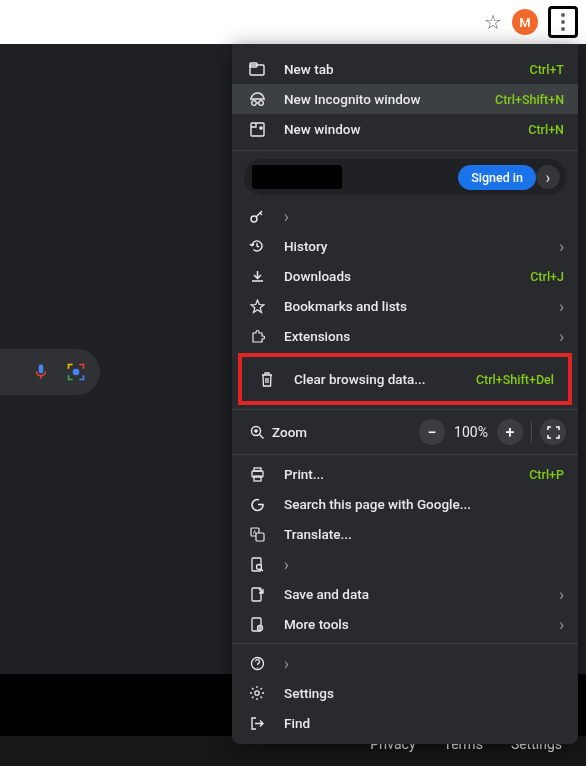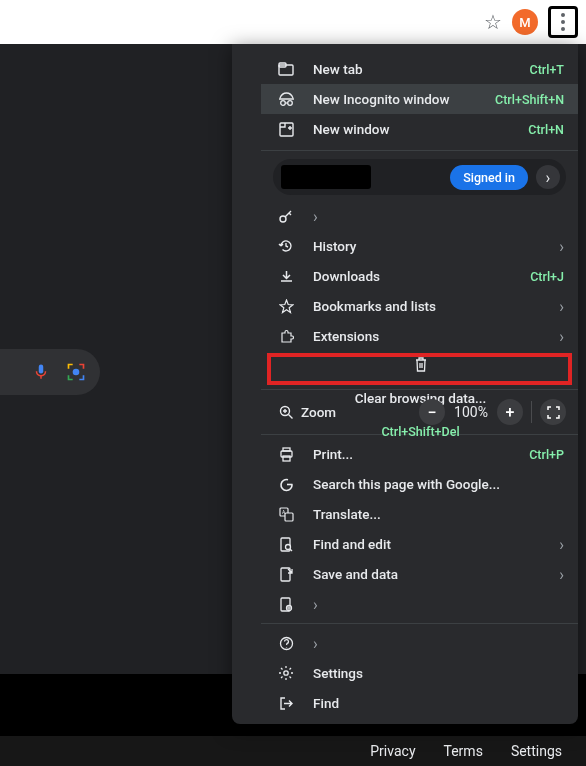--- a/index.html
+++ b/index.html
@@ -60,47 +60,45 @@
   .lens-icon { width: 20px; height: 20px; }
   .menu {
     position: absolute;
     top: 44px;
     right: 8px;
     width: 346px;
     background: #292a2d;
     border-radius: 0 0 8px 8px;
     box-shadow: 0 4px 20px rgba(0,0,0,0.5);
     padding-bottom: 6px;
-    padding-left: 29px;
   }
   .menu-item {
     display:flex;
     align-items:center;
     height: 30px;
     padding: 0 14px 0 16px;
     font-size: 13.5px;
     gap: 18px;
     color: #e8eaed;
   }
   .menu-item.hover { background: #3c4043; }
   .menu-item .icon { width: 18px; display:flex; align-items:center; justify-content:center; color:#e8eaed; flex-shrink:0;}
   .menu-item .label { flex: 1; font-weight: 500; }
-  .menu-item .shortcut { color: #86efac; font-size: 12.5px; font-weight:500;}
+  .menu-item .shortcut { color: #84cc16; font-size: 12.5px; font-weight:500;}
   .menu-item .chev { color: #9aa0a6; font-size: 16px; font-weight:400;}
   .sep { height: 1px; background: #3c4043; margin: 6px 0; }
   .sep-light { height: 1px; background: #3c4043; margin: 4px 0; }
   .menu-section-top { padding-top: 10px;}
   .account-row {
     display:flex; align-items:center;
     height: 36px;
     margin: 8px 12px 6px 12px;
     background: #202124;
     border-radius: 18px;
     padding: 0 6px 0 6px;
-    gap: 8px;
   }
   .account-black {
     background:#000;
     width: 90px; height: 24px;
     border-radius: 3px;
     margin-left: 2px;
   }
   .account-row .spacer { flex:1; }
   .signed-chip {
     background: #1a73e8;
@@ -131,26 +129,26 @@
     background:#3c3d40;
     color:#fff; display:flex;align-items:center;justify-content:center;
     font-size:16px; font-weight:500;
   }
   .zval { width: 44px; text-align:center; font-size:14px; font-weight:400;}
   .zdiv { width:1px; height: 22px; background:#4a4b4e; margin: 0 4px;}
   .highlight-box {
     border: 4px solid #e02424;
     margin: 2px 6px;
   }
-  .highlight-box .menu-item { height: 24px; flex-direction: column; }
+  .highlight-box .menu-item { height: 44px; }
   .footer {
     position: absolute;
     bottom: 0; left:0; right:0;
     height: 30px;
-    display:flex; align-items:center; justify-content:flex-end;
+    display:flex; align-items:flex-start; justify-content:flex-end;
     gap: 28px;
     padding-right: 24px;
     font-size: 14px;
     color:#e8eaed;
     background: #171717;
   }
   .black-strip {
     position:absolute;
     left:0; right:0;
     bottom: 30px;
@@ -374,21 +372,20 @@
   </div>
 
   <div class="menu-item">
     <span class="icon">
         <svg width="15" height="15" viewBox="0 0 15 15">
           <rect x="2" y="1" width="9" height="13" rx="1" fill="none" stroke="#e8eaed" stroke-width="1.3"></rect>
           <circle cx="9" cy="10" r="2.5" fill="#292a2d" stroke="#e8eaed" stroke-width="1.3"></circle>
           <path d="M11 12 L13 14" stroke="#e8eaed" stroke-width="1.3"></path>
         </svg>
       </span>
-    <span class="label">Find and edit</span>
     <span class="chev">›</span>
   </div>
 
   <div class="menu-item">
     <span class="icon">
         <svg width="15" height="15" viewBox="0 0 15 15">
           <rect x="2" y="1" width="9" height="13" rx="1" fill="none" stroke="#e8eaed" stroke-width="1.3"></rect>
           <path d="M9 6 L13 6 L13 2 M13 6 L9 2" fill="none" stroke="#e8eaed" stroke-width="1.3"></path>
         </svg>
       </span>
@@ -397,20 +394,21 @@
   </div>
 
   <div class="menu-item">
     <span class="icon">
         <svg width="15" height="15" viewBox="0 0 15 15">
           <rect x="2" y="1" width="9" height="13" rx="1" fill="none" stroke="#e8eaed" stroke-width="1.3"></rect>
           <circle cx="10" cy="11" r="2.5" fill="#292a2d" stroke="#e8eaed" stroke-width="1.3"></circle>
           <path d="M10 9 L10 13 M8 11 L12 11" stroke="#e8eaed" stroke-width="1"></path>
         </svg>
       </span>
+    <span class="label">More tools</span>
     <span class="chev">›</span>
   </div>
 
   <div class="sep-light"></div>
 
   <div class="menu-item">
     <span class="icon">
         <svg width="15" height="15" viewBox="0 0 15 15">
           <circle cx="7.5" cy="7.5" r="6" fill="none" stroke="#e8eaed" stroke-width="1.3"></circle>
           <path d="M5.5 5.5 a2 2 0 1 1 2.5 2 L7.5 9 M7.5 11 L7.5 11.5" fill="none" stroke="#e8eaed" stroke-width="1.3"></path>

